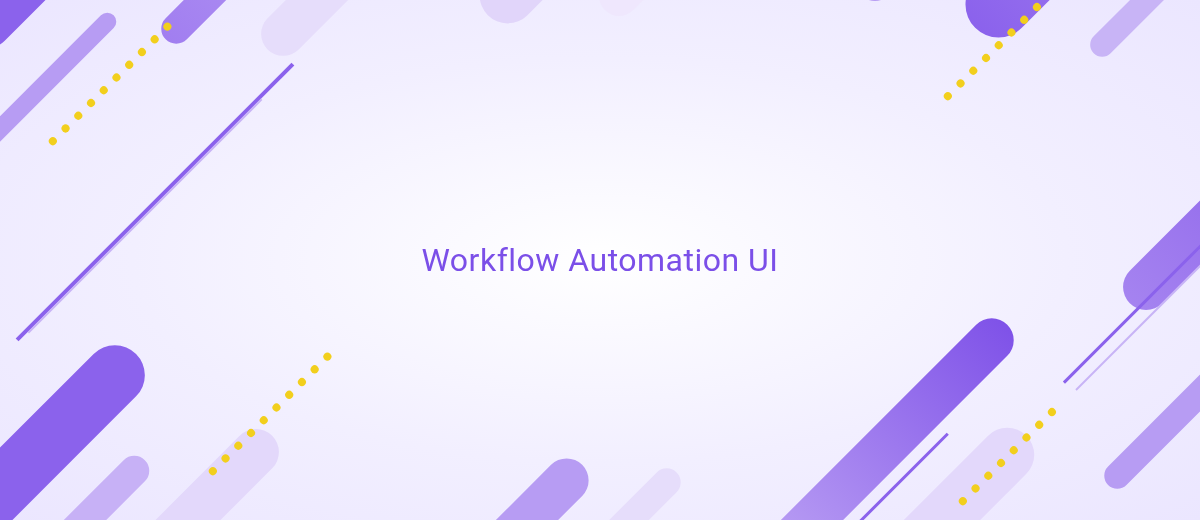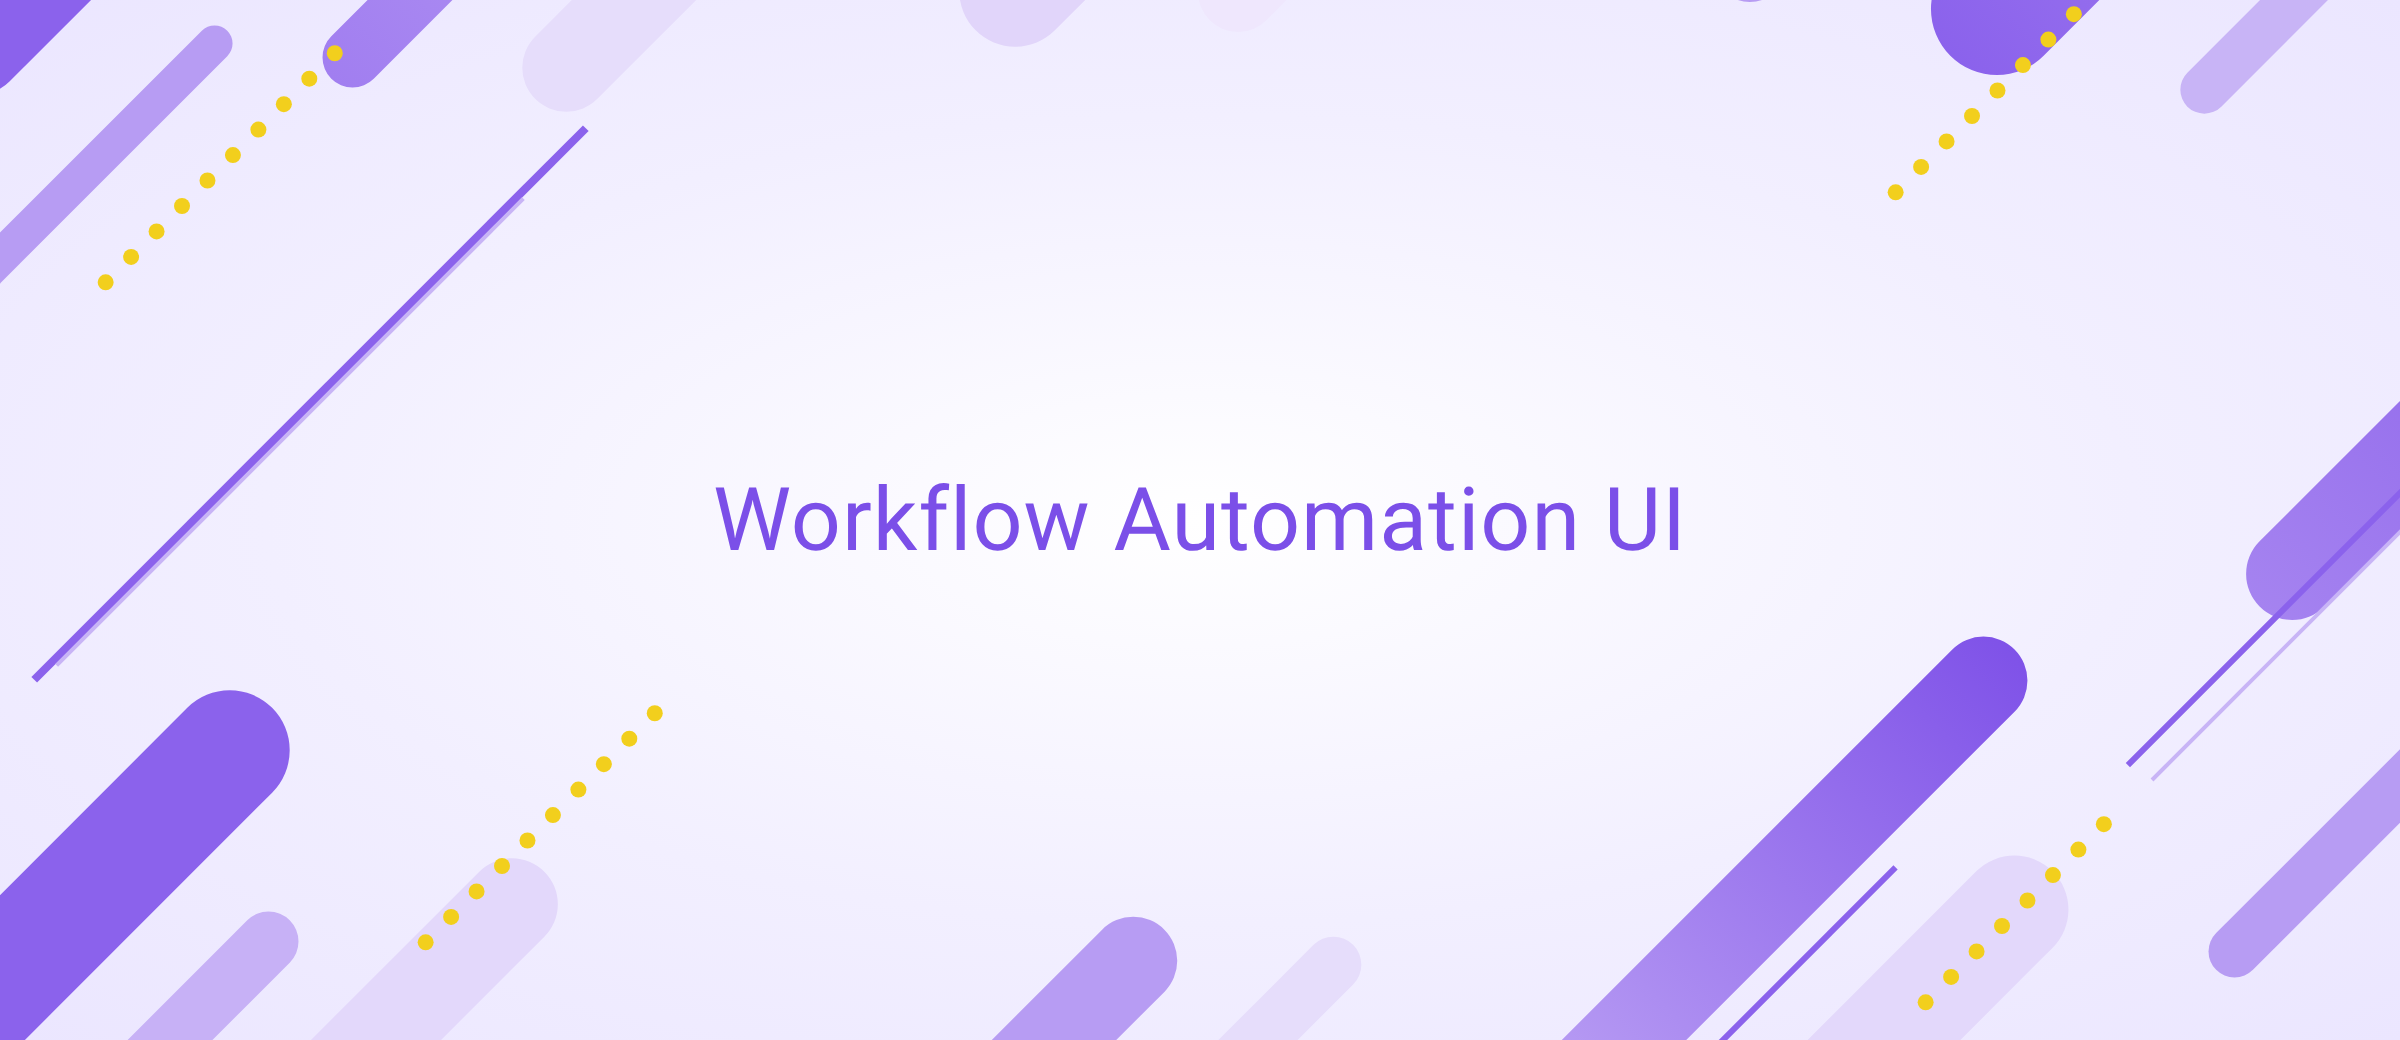--- a/index.html
+++ b/index.html
@@ -42,21 +42,21 @@
     }
     .title-wrap {
       position: absolute;
       inset: 0;
       display: flex;
       align-items: center;
       justify-content: center;
       pointer-events: none;
     }
     .title {
-      font-size: 44px;
+      font-size: 32px;
       font-weight: 400;
       color: #7b4fe8;
       letter-spacing: 0.5px;
       text-align: center;
     }
   </style>
 </head>
 <body>
 
 <div class="canvas">

